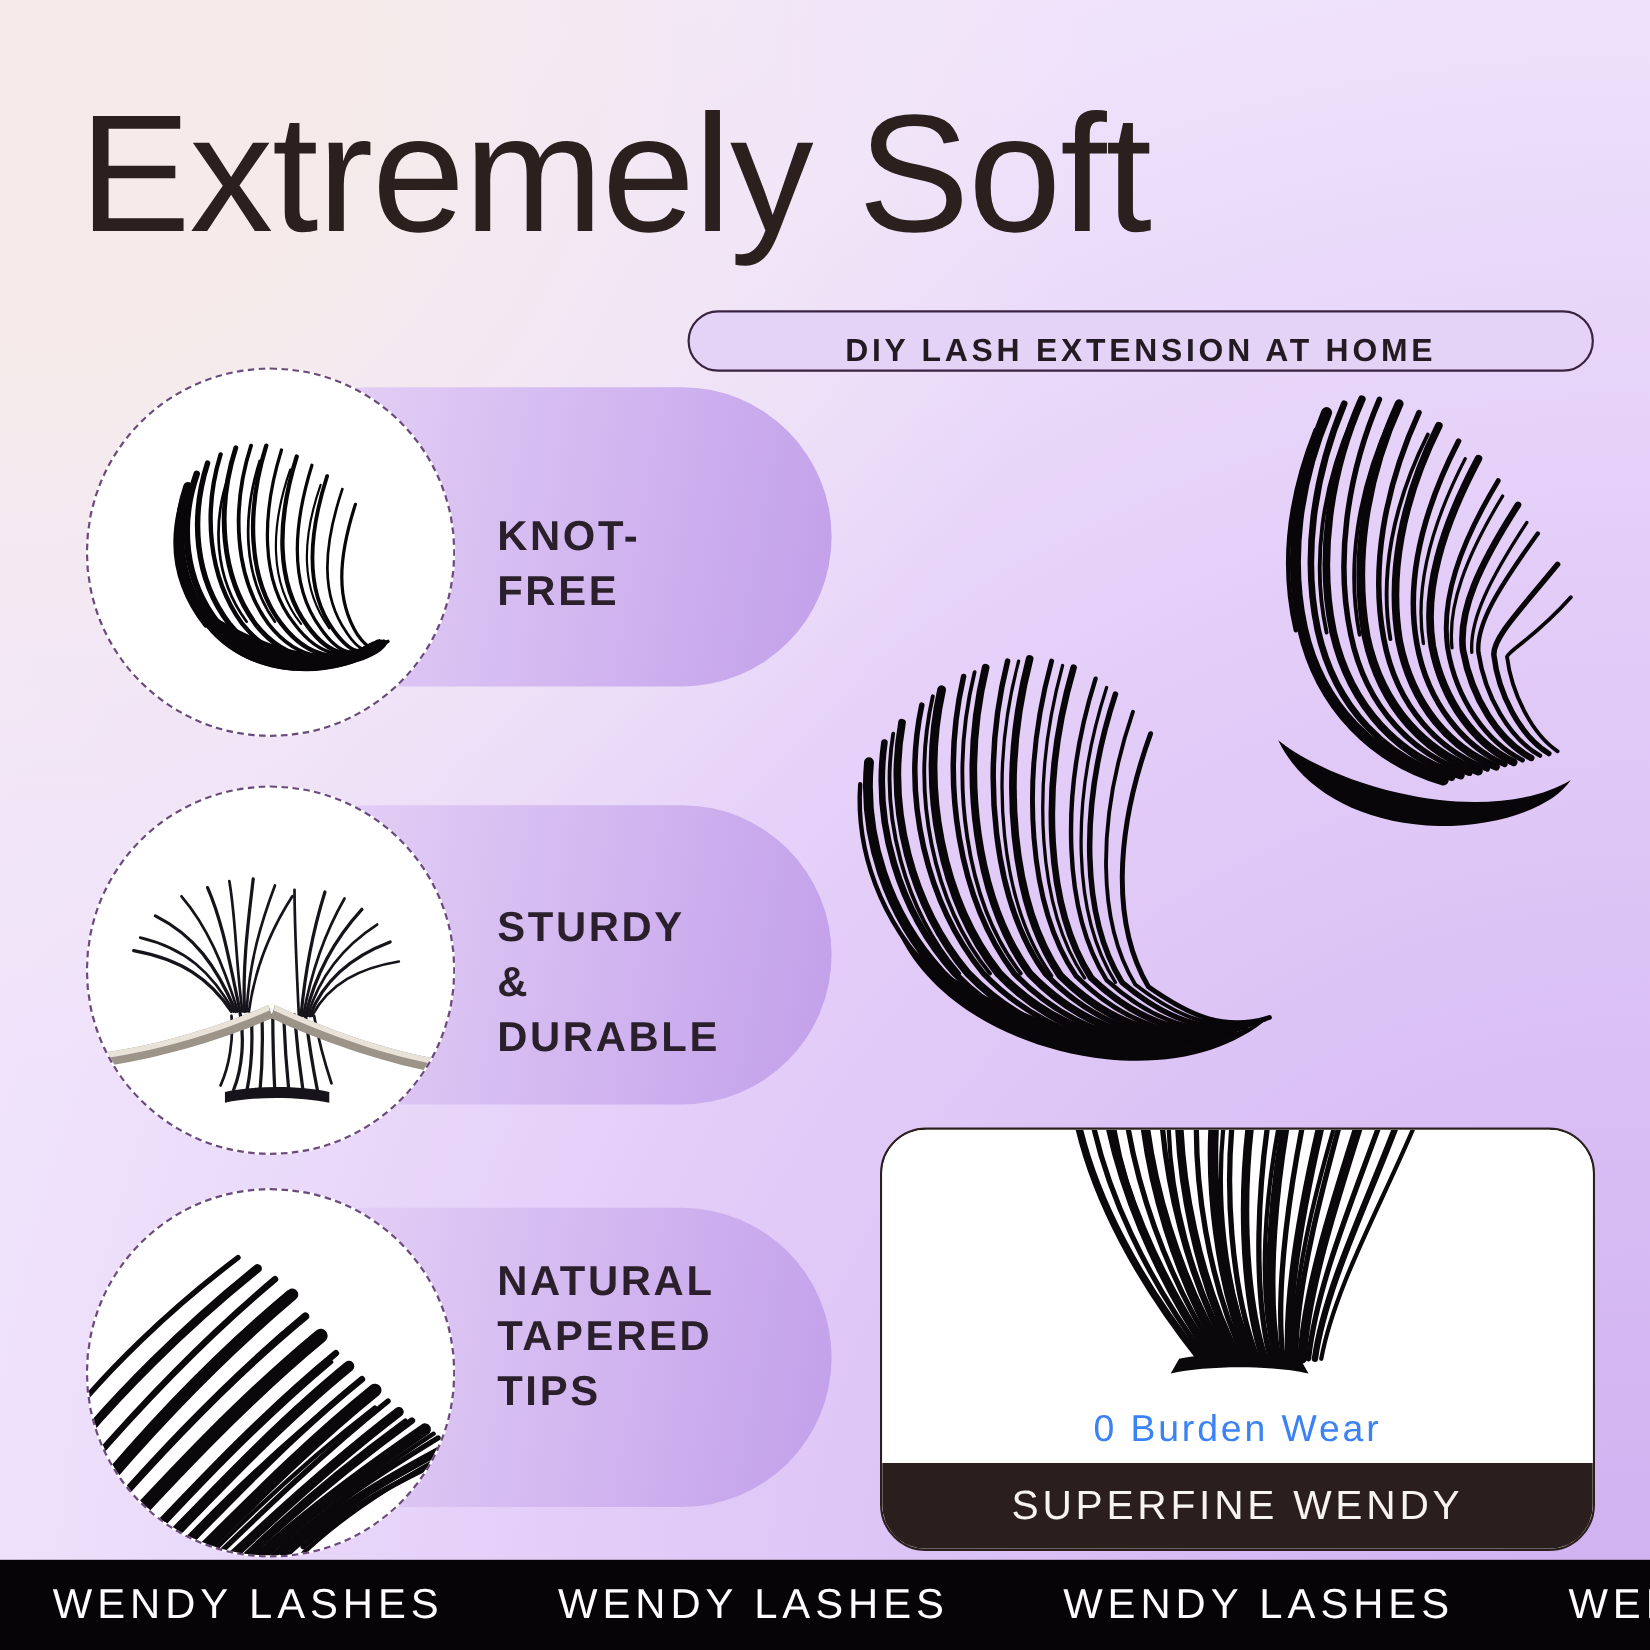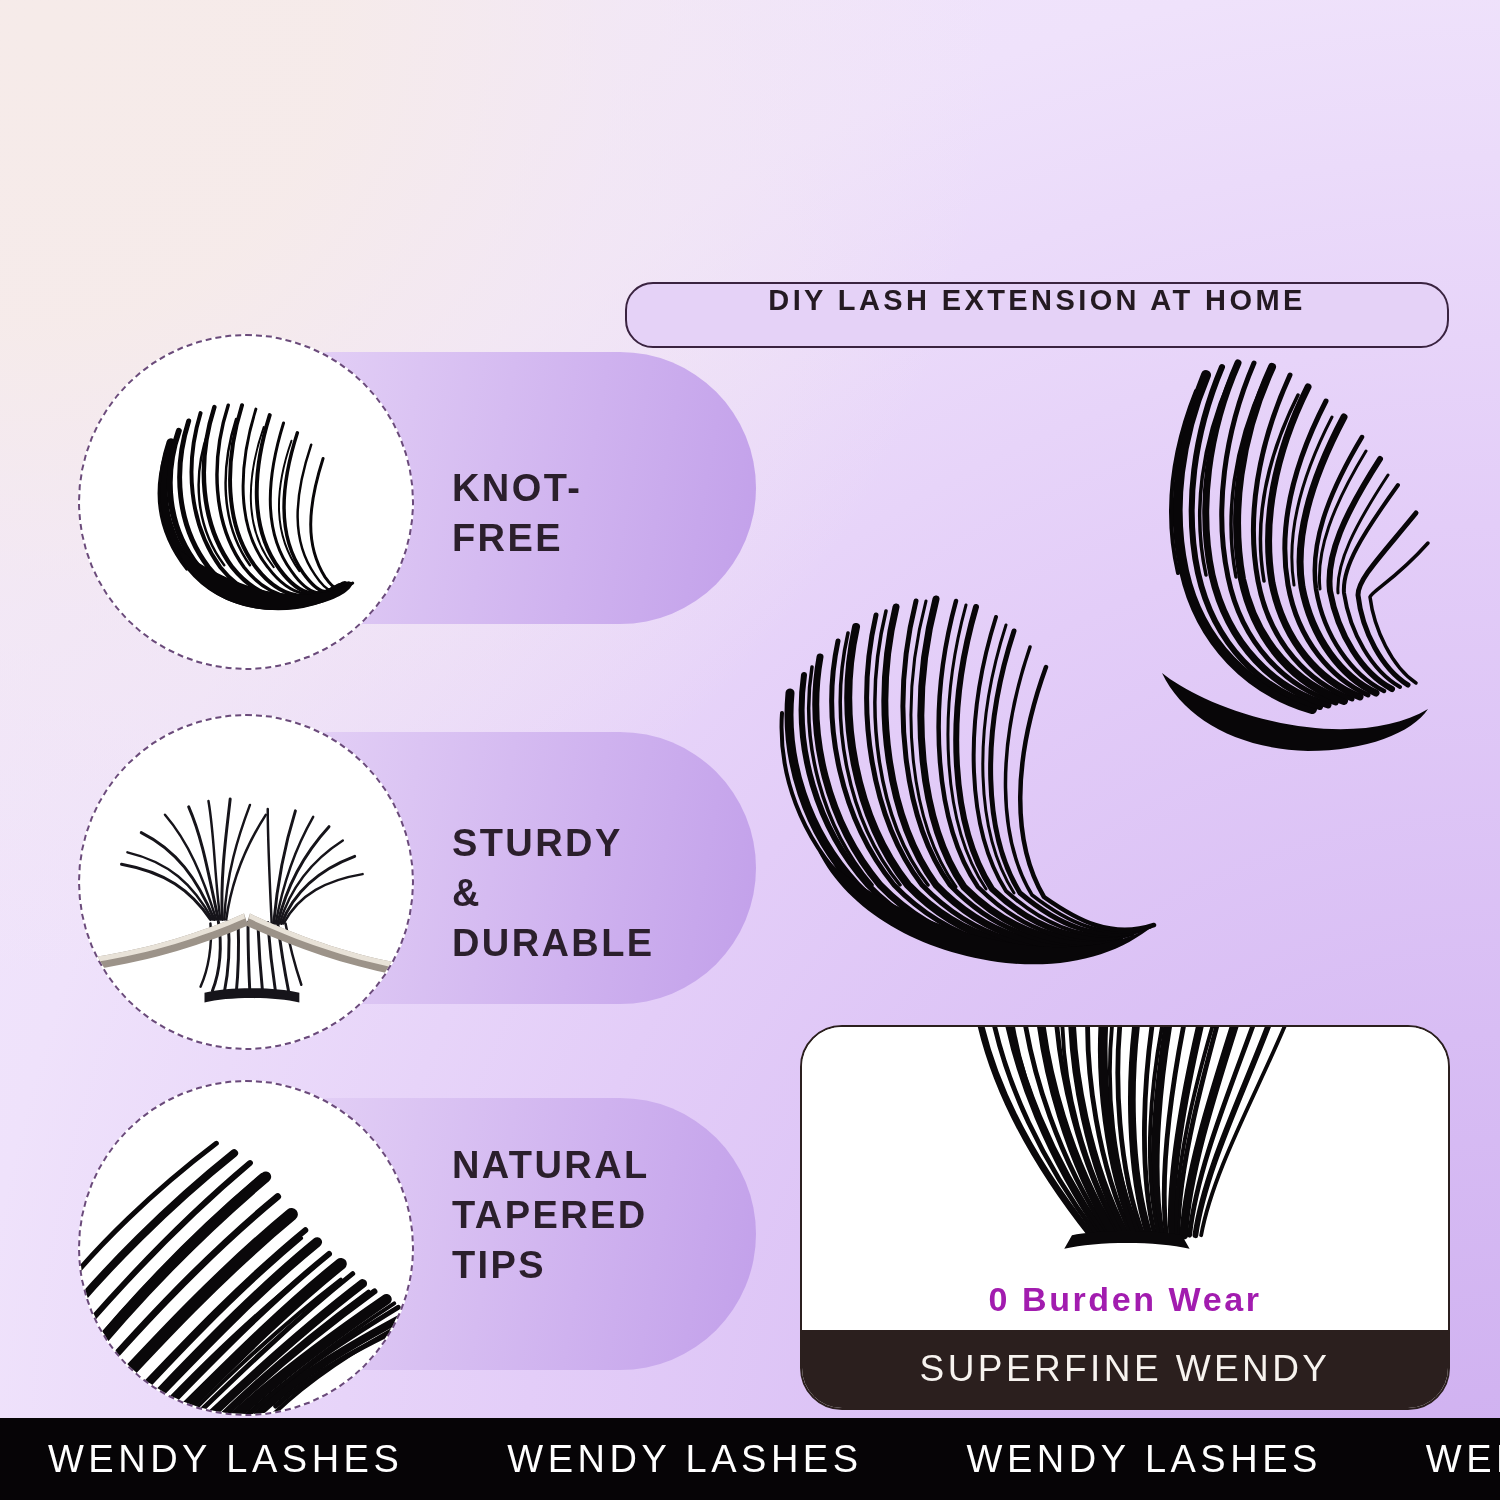--- a/index.html
+++ b/index.html
@@ -30,25 +30,25 @@
     font-weight:300;
     letter-spacing:-1px;
     color:#2b201e;
     white-space:nowrap;
   }
 
   
   #subtitle-pill {
     position:absolute;
     left:625px; top:282px;
-    width:824px; height:66px;
+    width:824px; height:56px;
     border:2px solid #3a2340;
     border-radius:28px;
     background:#e5d2f7;
-    display:flex; align-items:flex-start; justify-content:center;
+    display:flex; align-items:flex-end; justify-content:center;
   }
   #subtitle-pill .txt {
     font-size:29px;
     font-weight:600;
     letter-spacing:3.4px;
     color:#241a22;
     white-space:nowrap;
   }
 
   
@@ -117,23 +117,23 @@
     position:relative;
     flex:1;
     overflow:hidden;
     background:#ffffff;
   }
   #card-art svg { position:absolute; left:0; top:0; width:100%; height:100%; }
   #card-caption {
     height:62px;
     display:flex; align-items:center; justify-content:center;
     font-size:34px;
-    font-weight:700;
+    font-weight:400;
     letter-spacing:2.6px;
-    color:#a21caf;
+    color:#3b82f6;
     background:#ffffff;
   }
   #card-band {
     height:78px;
     background:#2b1f1e;
     display:flex; align-items:center; justify-content:center;
   }
   #card-band .txt {
     font-size:37px;
     font-weight:400;
@@ -160,20 +160,21 @@
     flex:0 0 auto;
     padding-left:48px;
     padding-right:56px;
   }
 </style>
 </head>
 <body>
 
 <div id="stage">
 
+  <div id="title">Extremely Soft</div>
 
   <div id="subtitle-pill">
     <span class="txt">DIY LASH EXTENSION AT HOME</span>
   </div>
 
   <div class="feature" id="feat-0">
     <div class="feature-pill"></div>
     <div class="feature-label">KNOT-FREE</div>
     <div class="feature-circle">
       <svg viewBox="0 0 336 336">

